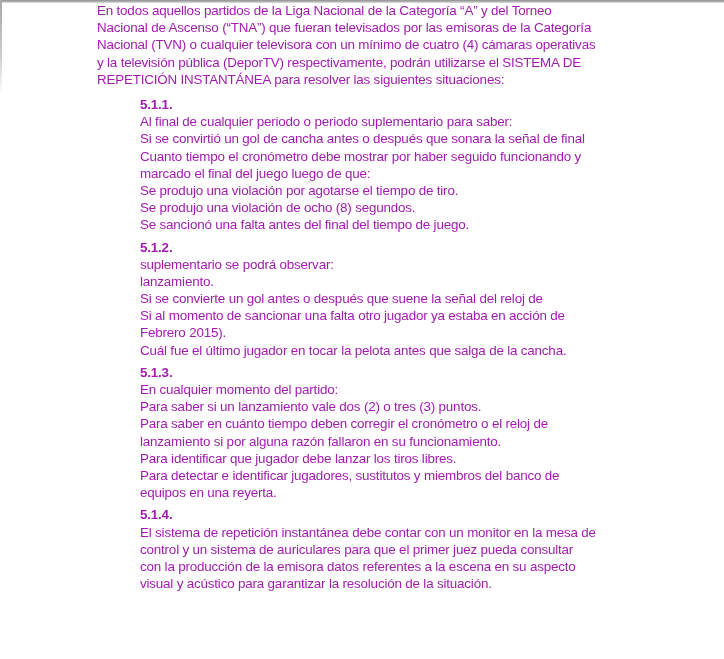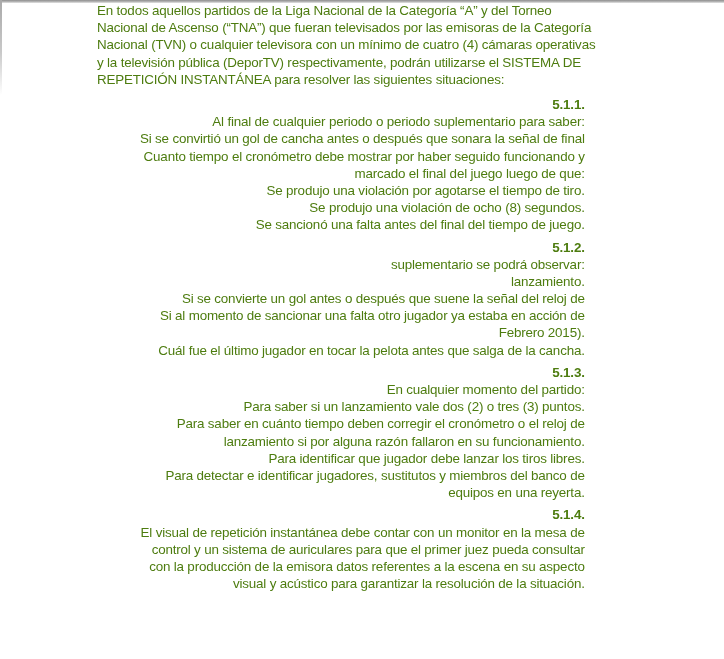--- a/index.html
+++ b/index.html
@@ -30,34 +30,34 @@
     left: 0; top: 0;
     width: 2px; height: 95px;
     background: linear-gradient(to bottom, #a9a9a9 0%, #c9c9c9 55%, rgba(255,255,255,0) 100%);
   }
   .line {
     white-space: nowrap;
     font-size: 13.4px;
     line-height: 17.2px;
     height: 17.2px;
     letter-spacing: -0.18px;
-    color: #4d7c0f;
+    color: #a21caf;
   }
   .heading { font-weight: bold; }
   .intro {
     position: absolute;
     left: 97px;
     top: 2px;
   }
   .sections {
     position: absolute;
     left: 140px;
     top: 96px;
   }
-  .section { margin-bottom: 5px; text-align: right; }
+  .section { margin-bottom: 5px; }
 </style>
 </head>
 <body>
 
 <div class="page">
   <div class="top-edge"></div>
   <div class="left-edge"></div>
 
   <div class="intro">
     <div class="line">En todos aquellos partidos de la Liga Nacional de la Categoría “A” y del Torneo</div>
@@ -96,20 +96,20 @@
       <div class="line">Para saber si un lanzamiento vale dos (2) o tres (3) puntos.</div>
       <div class="line">Para saber en cuánto tiempo deben corregir el cronómetro o el reloj de</div>
       <div class="line">lanzamiento si por alguna razón fallaron en su funcionamiento.</div>
       <div class="line">Para identificar que jugador debe lanzar los tiros libres.</div>
       <div class="line">Para detectar e identificar jugadores, sustitutos y miembros del banco de</div>
       <div class="line">equipos en una reyerta.</div>
     </div>
 
     <div class="section">
       <div class="line heading">5.1.4.</div>
-      <div class="line">El visual de repetición instantánea debe contar con un monitor en la mesa de</div>
+      <div class="line">El sistema de repetición instantánea debe contar con un monitor en la mesa de</div>
       <div class="line">control y un sistema de auriculares para que el primer juez pueda consultar</div>
       <div class="line">con la producción de la emisora datos referentes a la escena en su aspecto</div>
       <div class="line">visual y acústico para garantizar la resolución de la situación.</div>
     </div>
 
   </div>
 </div>
 
 </body></html>

